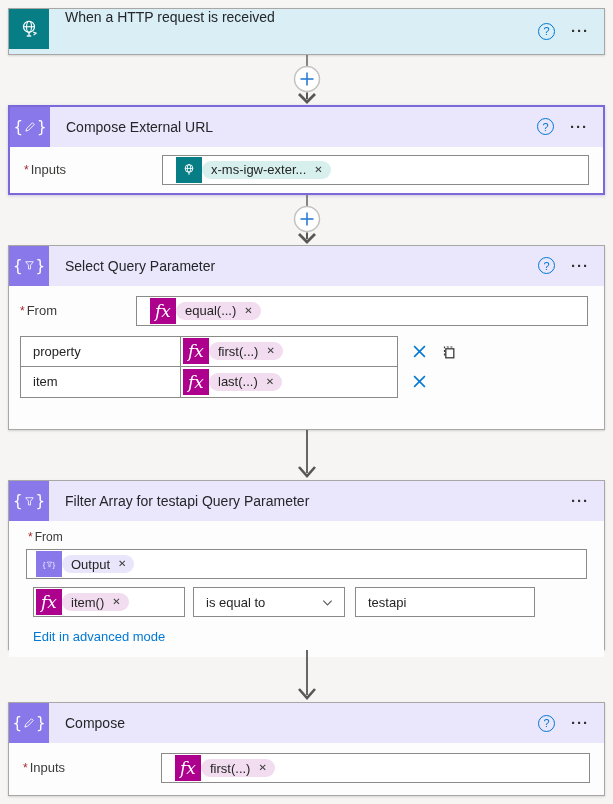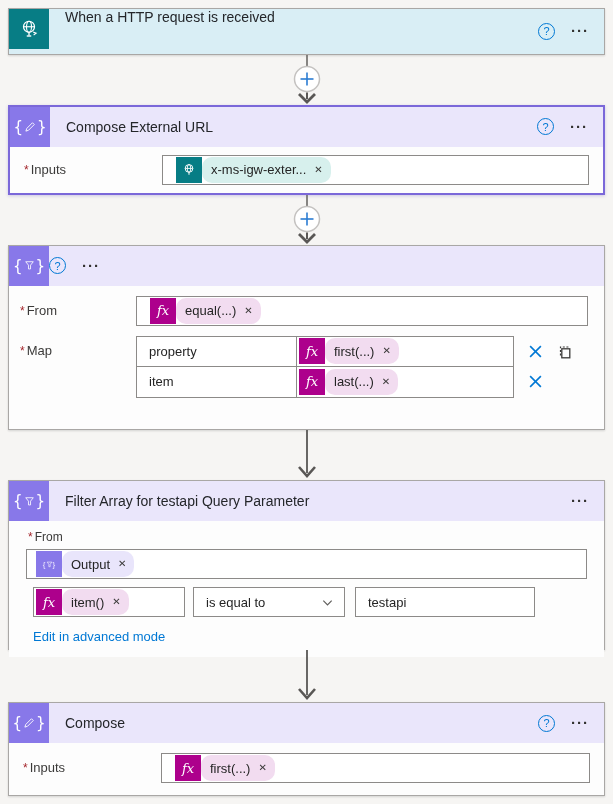--- a/index.html
+++ b/index.html
@@ -51,22 +51,22 @@
   .req { color:#a4262c; margin-right:2px; font-size:12px; }
 
   .input-box {
     height:30px; border:1px solid #8c8a88; background:#fff;
     display:flex; align-items:center; padding-left:13px;
   }
 
   
   .token { display:flex; align-items:center; height:26px; cursor:pointer; font-size:13px; flex:0 0 auto; }
   .t-icon { width:26px; height:26px; display:flex; align-items:center; justify-content:center; color:#fff; }
-  .t-body { height:26px; display:flex; align-items:center; padding:0 8px 0 9px; gap:8px; color:#242424; white-space:nowrap;border-radius:10px; }
-  .fx-icon { background:#ad008c; font-style:italic; font-family:"DejaVu Serif", serif; font-size:13px; }
+  .t-body { height:18px; display:flex; align-items:center; padding:0 8px 0 9px; gap:8px; color:#242424; white-space:nowrap;border-radius:10px; }
+  .fx-icon { background:#ad008c; font-style:italic; font-family:"DejaVu Serif", serif; font-size:17px; }
   .fx-bg  { background:#f2dcf0; }
   .http-bg { background:#d7f0ed; }
   .out-bg { background:#e9e5fb; }
   .t-remove { font-size:10px; color:#3b3a39; line-height:1; }
   .mini-brace { display:flex; align-items:center; font-size:8px; color:#efeafd; gap:0; }
 
   
   .map-area { display:flex; align-items:center; }
   .map-table { width:378px; border:1px solid #8c8a88; background:#fff; }
   .map-row { display:flex; height:30px; border-bottom:1px solid #8c8a88; }
@@ -182,40 +182,40 @@
     <div class="card-header" style="height:40px">
       <div class="header-icon purple-bg">
         <span class="brace-icon">
             <span class="br">{</span>
           <svg width="11" height="11" viewBox="0 0 16 16">
               <path d="M2.5 2.5 h11 l-4 5 v5.5 h-3 V7.5 Z" fill="none" stroke="#fff" stroke-width="1.2"></path>
             </svg>
         <span class="br">}</span>
           </span>
       </div>
+      <div class="card-title">Select Query Parameter</div>
       <div class="card-actions">
         <span class="help-badge">?</span>
         <span class="menu-dots">···</span>
       </div>
     </div>
     <div class="card-body" style="padding:10px 16px 12px 11px">
       <div class="field-row">
         <div class="field-label" style="width:116px"><span class="req">*</span><span>From</span></div>
         <div class="input-box" style="flex:1">
           <div class="token">
             <span class="t-icon fx-icon">fx</span>
             <span class="t-body fx-bg">
                 <span>equal(...)</span>
                 <span class="t-remove">✕</span>
               </span>
           </div>
         </div>
       </div>
       <div class="field-row" style="margin-top:10px">
-        <div class="field-label" style="width:116px"><span class="req">*</span><span>Map</span></div>
         <div class="map-area">
           <div class="map-table">
             <div class="map-row">
               <div class="key-cell">property</div>
               <div class="value-cell">
                 <div class="token">
                   <span class="t-icon fx-icon">fx</span>
                   <span class="t-body fx-bg">
                       <span>first(...)</span>
                       <span class="t-remove">✕</span>

